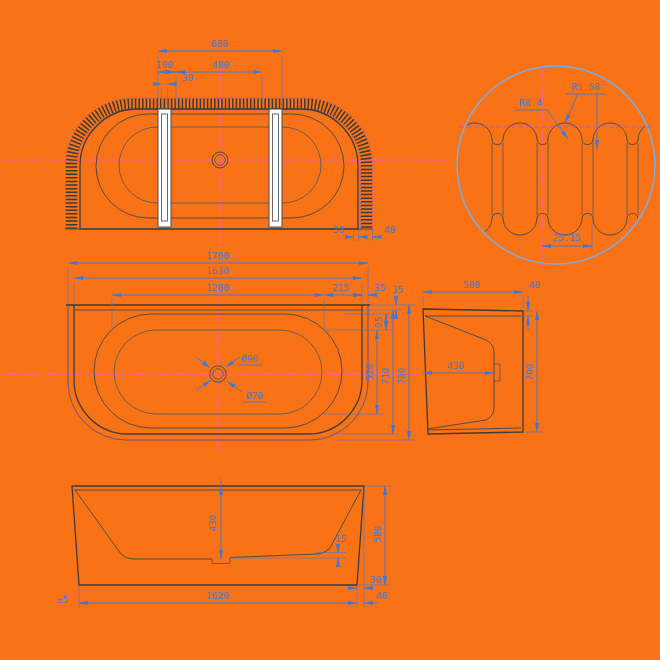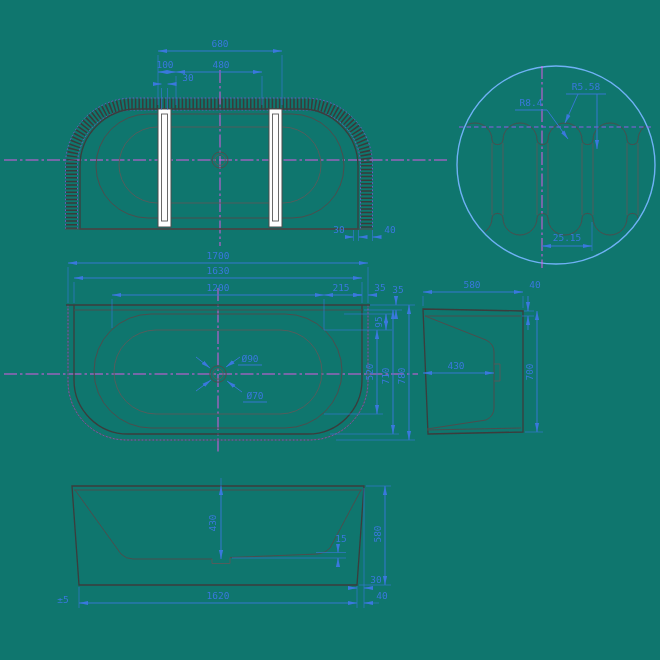--- a/index.html
+++ b/index.html
@@ -1,16 +1,16 @@
 <!DOCTYPE html>
 <html><head>
 <meta charset="utf-8">
 <style>
   html,body{margin:0;padding:0;background:#ffffff;}
-  .canvas{width:660px;height:660px;background:#0f766e;position:relative;font-family:"DejaVu Sans Mono",monospace;}
+  .canvas{width:660px;height:660px;background:#f97316;position:relative;font-family:"DejaVu Sans Mono",monospace;}
   svg{display:block;}
   .ol{stroke:#3c3c3c;stroke-width:1.3;fill:none;}
   .o2{stroke:#4d4d4d;stroke-width:1;fill:none;}
   .o3{stroke:#5a5a5a;stroke-width:.9;fill:none;}
   .wf{fill:#ffffff;}
   .dm{stroke:#3a78dd;stroke-width:.9;fill:none;}
   .ex{stroke:#3a78dd;stroke-width:.6;fill:none;}
   .cl{stroke:#f457ee;stroke-width:.9;fill:none;stroke-dasharray:13 3 2.5 3;}
   .ph{stroke:#9d5cf2;stroke-width:.9;fill:none;stroke-dasharray:4.5 3;}
   .fb{stroke:#3a3a3a;stroke-width:11;fill:none;stroke-dasharray:1.5 2.1;}

